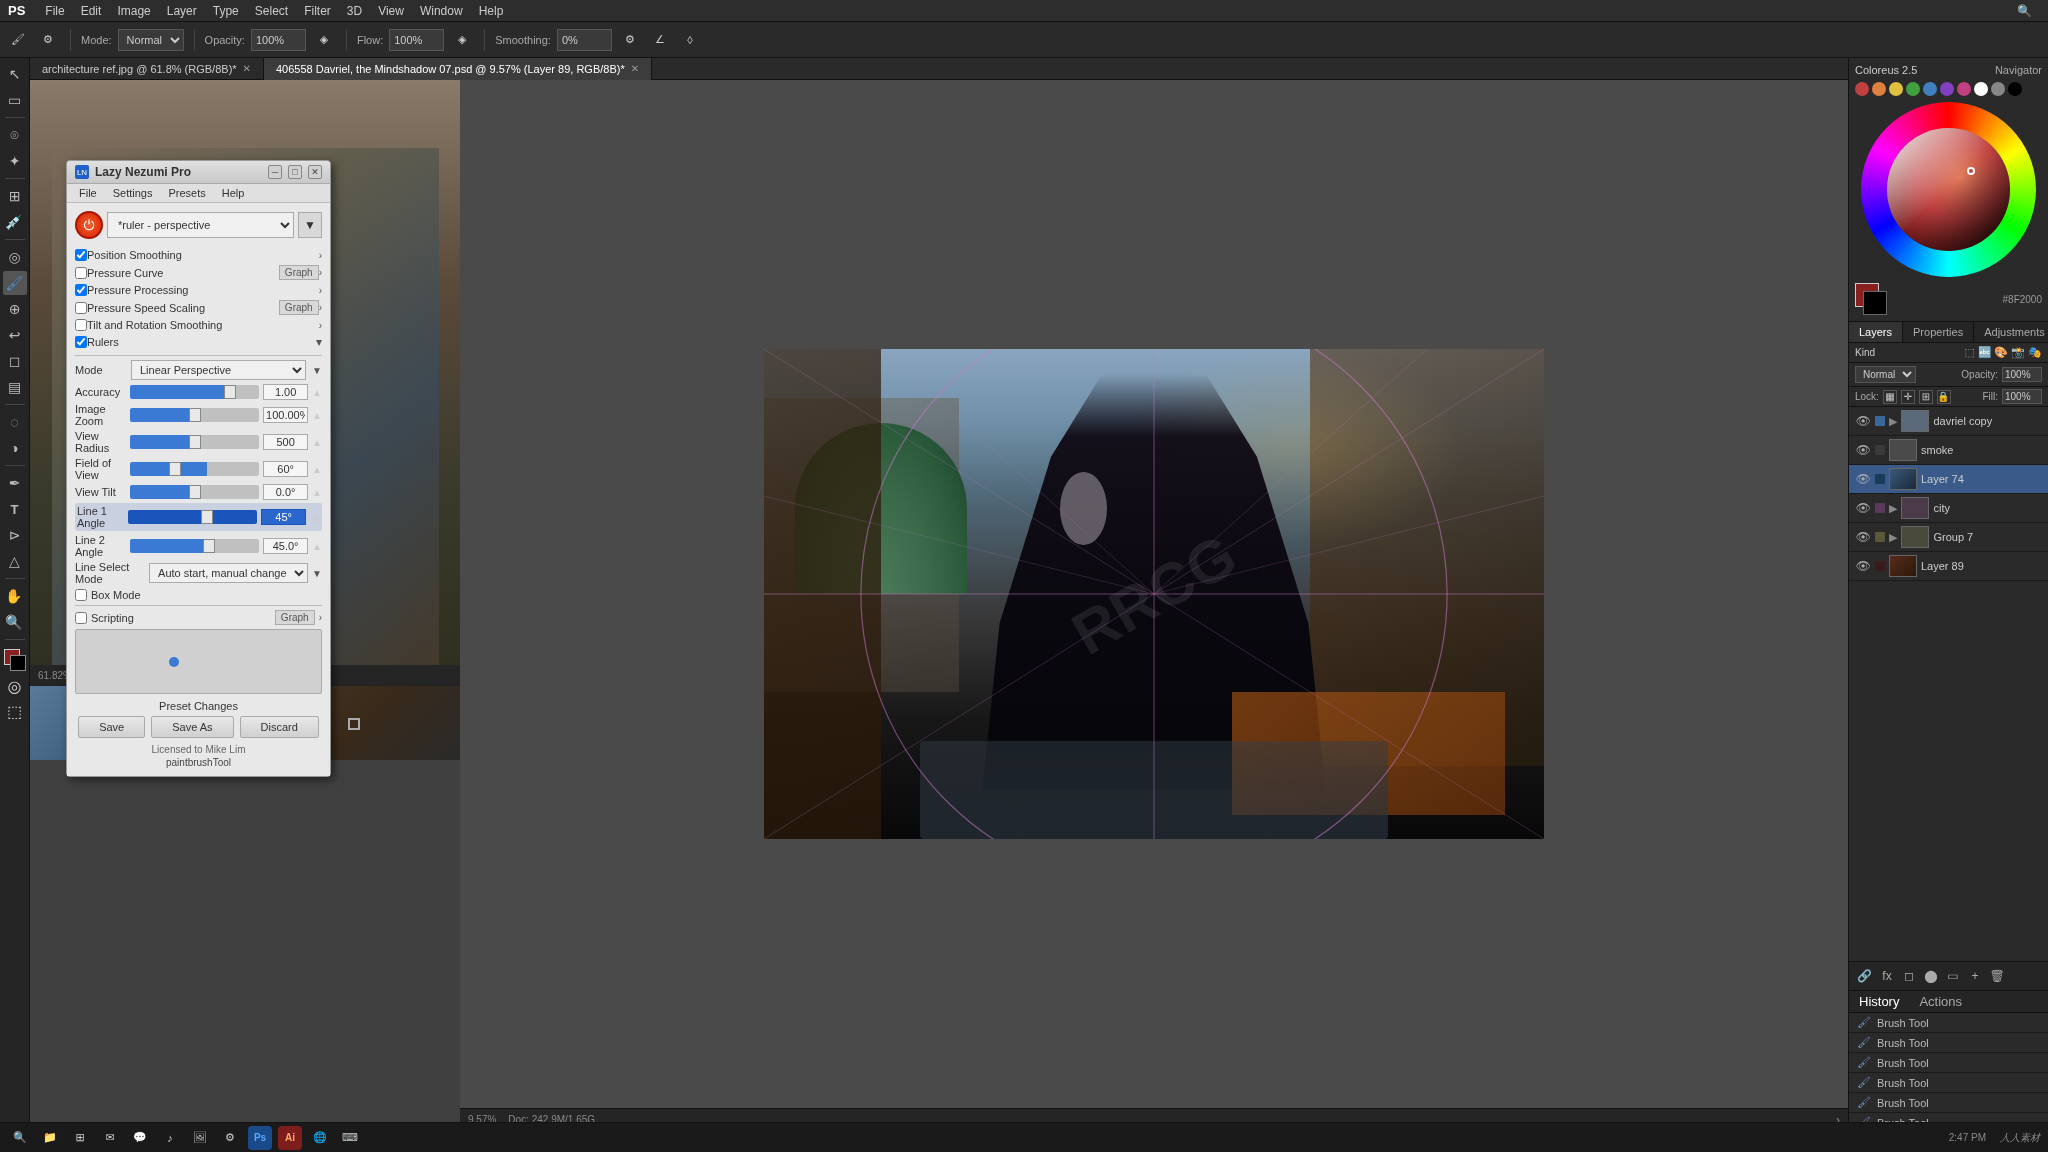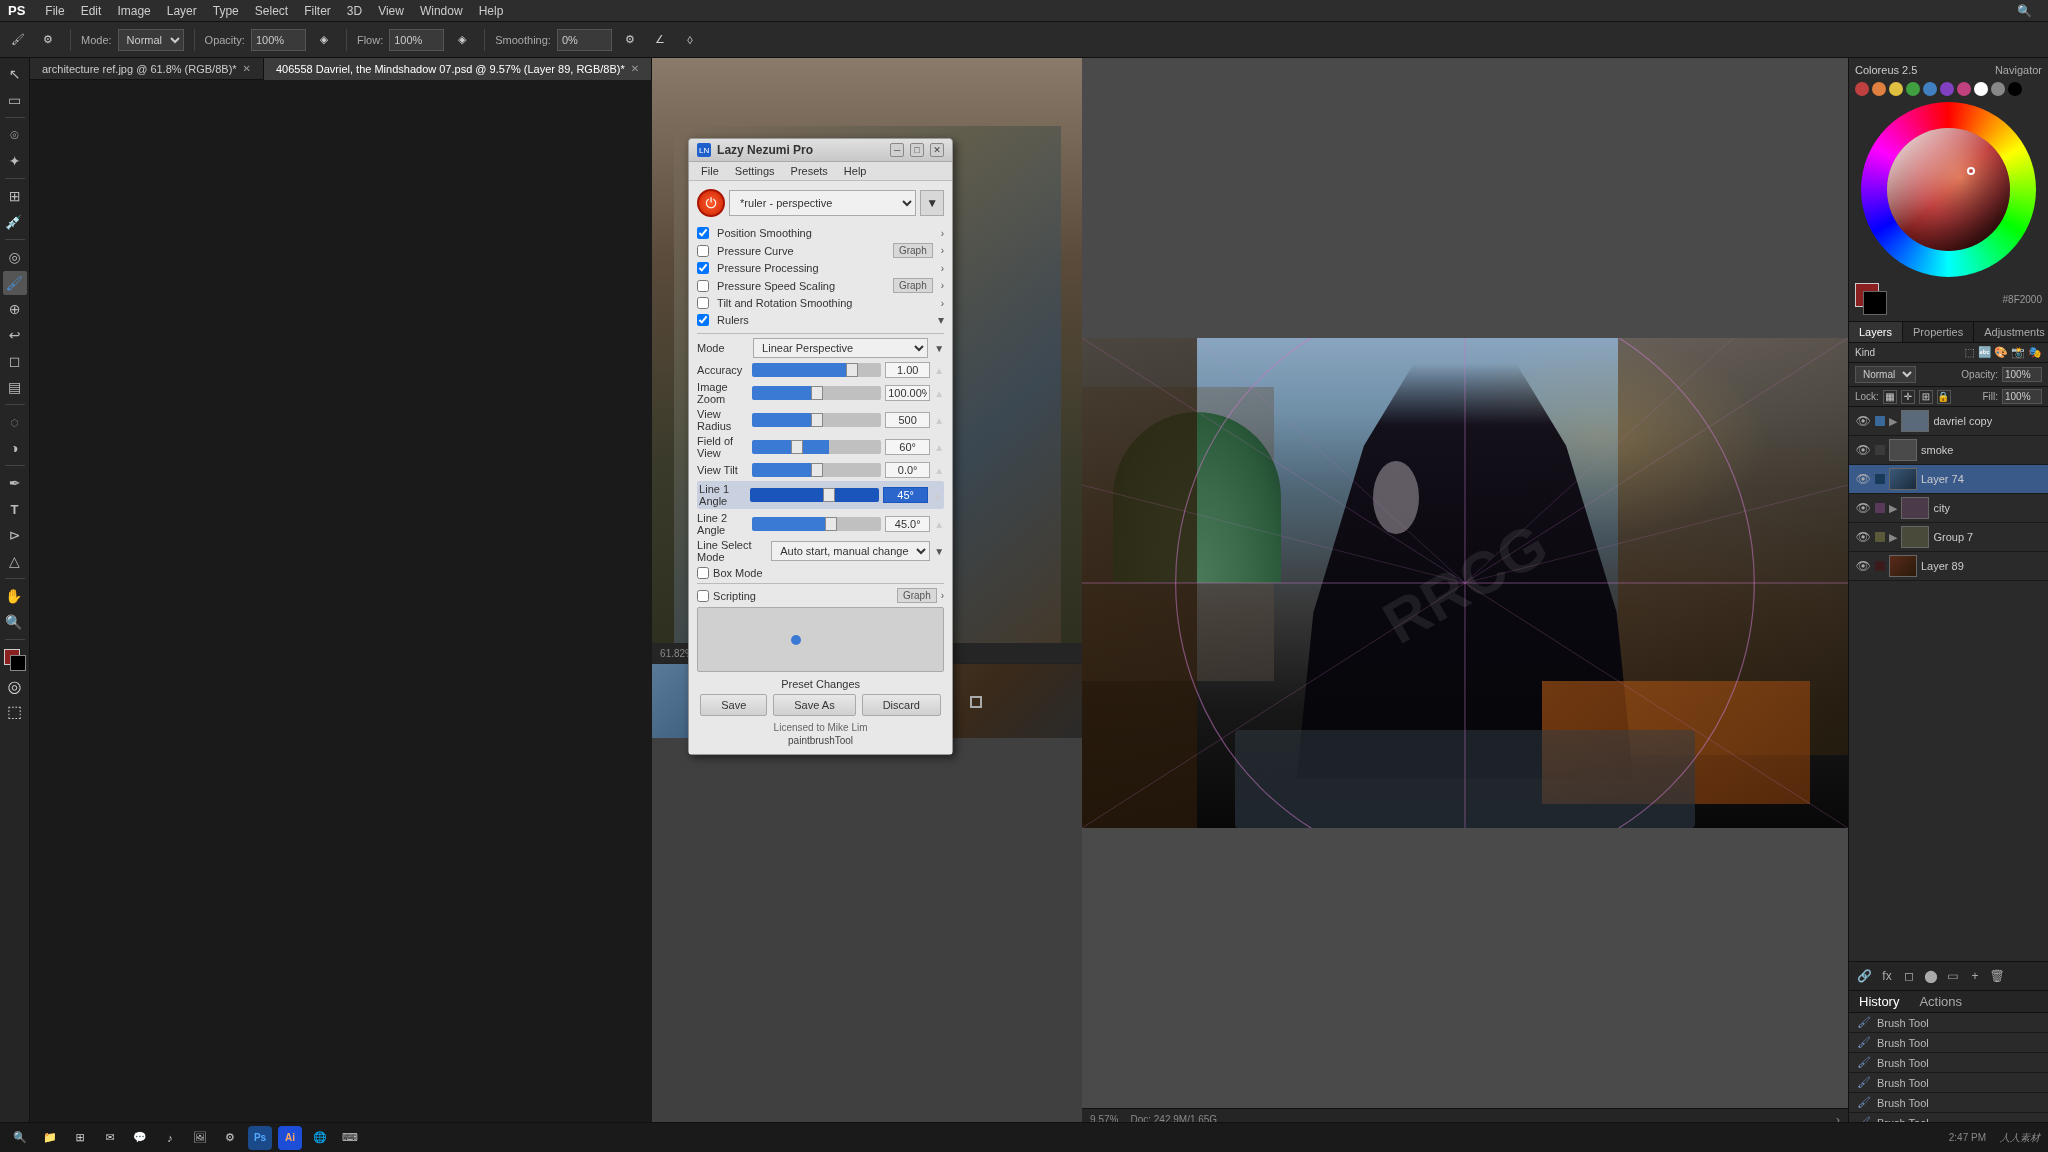--- a/index.html
+++ b/index.html
@@ -27,21 +27,21 @@
     .tool-btn.active { background: #555; }
     .tool-sep { width: 20px; height: 1px; background: #444; margin: 3px 0; }
     
     
     .doc-tabs { background: #2a2a2a; height: 22px; display: flex; align-items: center; border-bottom: 1px solid #111; }
     .doc-tab { padding: 0 12px; height: 22px; display: flex; align-items: center; gap: 6px; font-size: 11px; cursor: pointer; border-right: 1px solid #111; }
     .doc-tab.active { background: #3c3c3c; color: #fff; }
     .doc-tab-close { color: #999; font-size: 10px; }
     
     
-    .content-wrapper { display: flex; flex: 1; }
+    .content-wrapper { display: flex; flex-direction: column; flex: 1; }
     
     
     .canvas-area { flex: 1; background: #404040; position: relative; overflow: hidden; }
     
     
     .right-panel { width: 200px; background: #2a2a2a; display: flex; flex-direction: column; border-left: 1px solid #111; }
     
     
     .color-panel { padding: 6px; border-bottom: 1px solid #111; }
     .color-panel-header { display: flex; justify-content: space-between; align-items: center; margin-bottom: 6px; font-size: 11px; }
@@ -84,21 +84,21 @@
     .lnp-titlebar { background: linear-gradient(180deg, #e0e0e0, #c8c8c8); padding: 4px 8px; display: flex; align-items: center; gap: 6px; border-bottom: 1px solid #aaa; border-radius: 4px 4px 0 0; cursor: move; }
     .lnp-title { font-size: 12px; font-weight: bold; color: #333; flex: 1; }
     .lnp-win-btn { width: 14px; height: 14px; border-radius: 2px; border: 1px solid #888; background: #d0d0d0; cursor: pointer; display: flex; align-items: center; justify-content: center; font-size: 9px; color: #444; }
     .lnp-menubar { background: #e0e0e0; display: flex; gap: 0; border-bottom: 1px solid #bbb; padding: 2px 4px; }
     .lnp-menu-item { font-size: 11px; color: #333; padding: 1px 8px; cursor: pointer; }
     .lnp-body { padding: 8px; background: #e8e8e8; }
     .lnp-preset-row { display: flex; align-items: center; gap: 4px; margin-bottom: 8px; }
     .lnp-power-btn { width: 28px; height: 28px; border-radius: 50%; background: radial-gradient(circle, #ff6030, #cc2000); border: 2px solid #aa1500; cursor: pointer; display: flex; align-items: center; justify-content: center; color: #fff; font-size: 14px; }
     .lnp-preset-select { flex: 1; background: #f0f0f0; border: 1px solid #aaa; color: #333; font-size: 11px; padding: 3px 6px; height: 26px; }
     .lnp-arrow-btn { width: 24px; height: 26px; background: #d8d8d8; border: 1px solid #aaa; cursor: pointer; display: flex; align-items: center; justify-content: center; font-size: 12px; color: #333; }
-    .lnp-section-row { display: flex; align-items: center; padding: 2px 0; gap: 8px; }
+    .lnp-section-row { display: flex; align-items: center; padding: 2px 0; gap: 0; }
     .lnp-checkbox { width: 12px; height: 12px; cursor: pointer; }
     .lnp-section-label { font-size: 11px; color: #333; flex: 1; }
     .lnp-section-arrow { color: #555; font-size: 10px; cursor: pointer; }
     .lnp-graph-btn { font-size: 10px; color: #555; background: #d8d8d8; border: 1px solid #aaa; padding: 1px 5px; cursor: pointer; }
     
     .lnp-divider { height: 1px; background: #bbb; margin: 4px 0; }
     
     .lnp-mode-row { display: flex; align-items: center; gap: 6px; margin-bottom: 4px; }
     .lnp-mode-label { font-size: 11px; color: #333; width: 50px; }
     .lnp-mode-select { flex: 1; background: #f0f0f0; border: 1px solid #aaa; color: #333; font-size: 11px; padding: 2px 4px; }
@@ -649,19 +649,19 @@
 <div class="taskbar" style="position:absolute;bottom:0;left:0;right:0;">
   <div class="taskbar-item">🔍</div>
   <div class="taskbar-item">📁</div>
   <div class="taskbar-item">⊞</div>
   <div class="taskbar-item">✉</div>
   <div class="taskbar-item">💬</div>
   <div class="taskbar-item">♪</div>
   <div class="taskbar-item">🖼</div>
   <div class="taskbar-item">⚙</div>
   <div class="taskbar-item" style="background:#1a4a8a;border-radius:4px;font-size:10px;color:#5af;font-weight:bold;">Ps</div>
-  <div class="taskbar-item" style="background:#1d4ed8;border-radius:4px;font-size:10px;color:#fa6;font-weight:bold;">Ai</div>
+  <div class="taskbar-item" style="background:#7f1d1d;border-radius:4px;font-size:10px;color:#fa6;font-weight:bold;">Ai</div>
   <div class="taskbar-item">🌐</div>
   <div class="taskbar-item">⌨</div>
   <span style="flex:1;"></span>
   <span style="font-size:10px;color:#888;">2:47 PM</span>
   <span style="font-size:10px;color:#888;margin-left:8px;font-style:italic;">人人素材</span>
 </div>
 
 </body></html>

